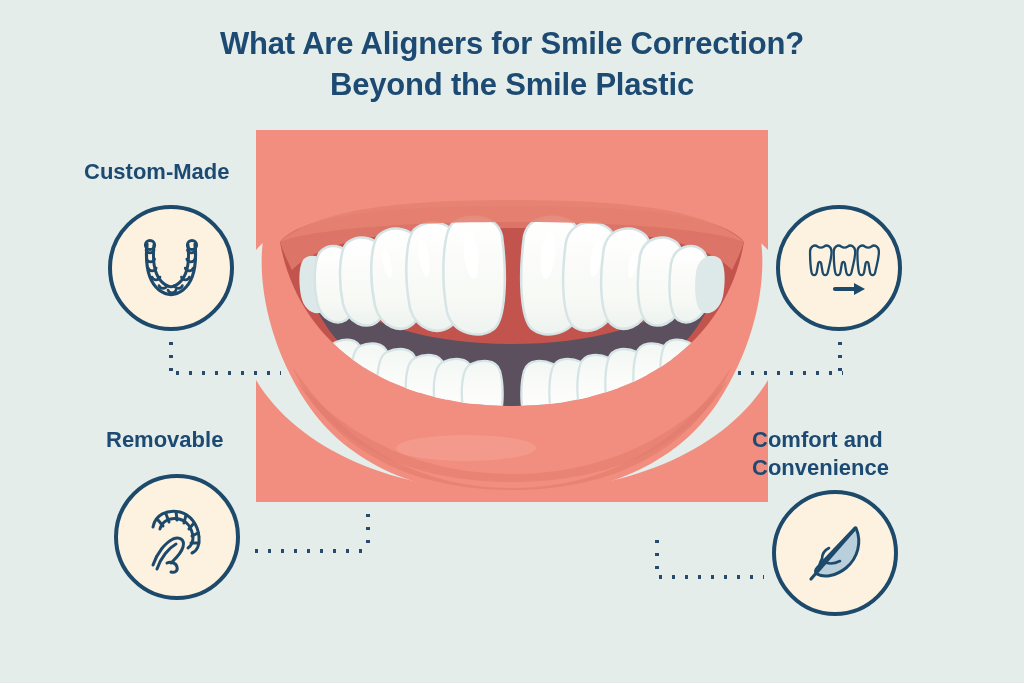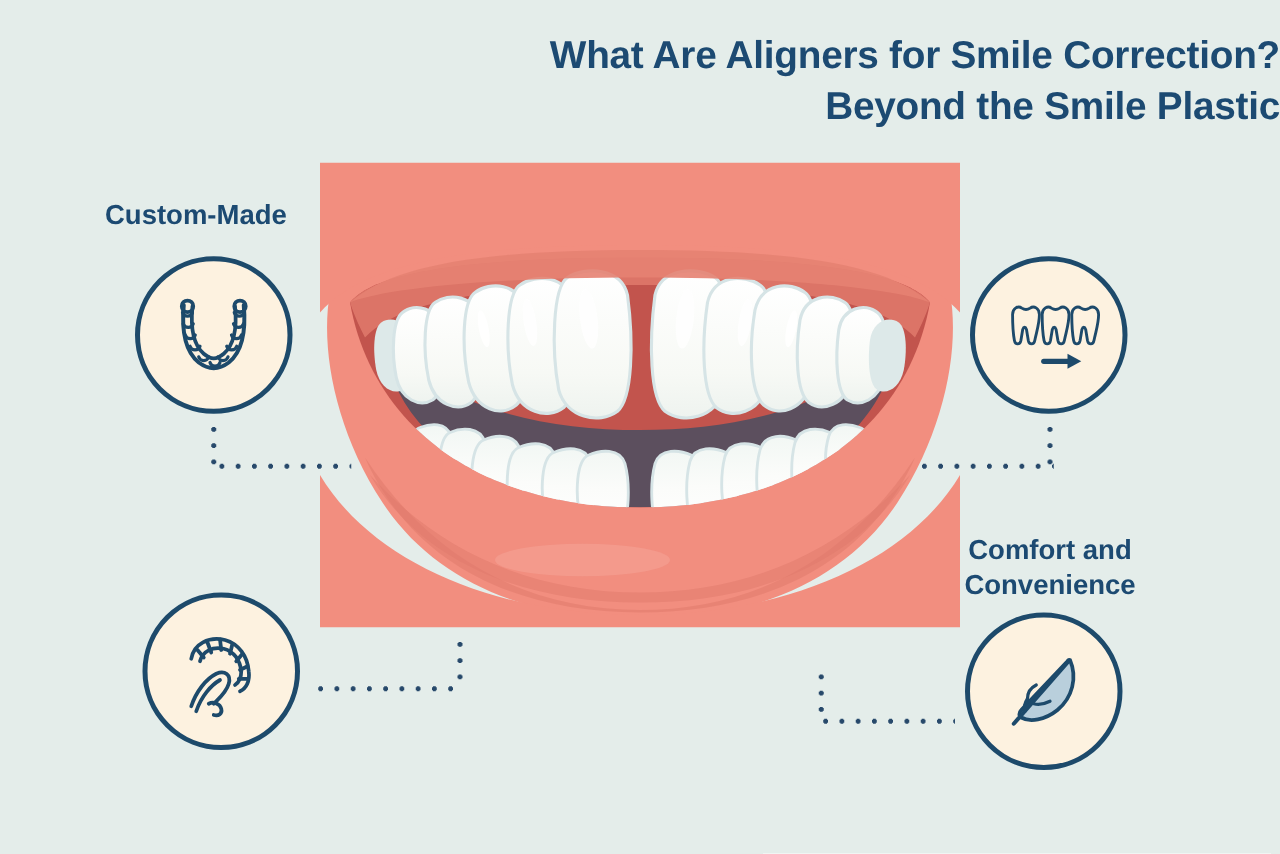--- a/index.html
+++ b/index.html
@@ -16,42 +16,42 @@
     overflow: hidden;
     font-family: "Liberation Sans", "DejaVu Sans", sans-serif;
   }
 
   
   #title-block {
     position: absolute;
     top: 26px;
     left: 0;
     width: 1024px;
-    text-align: right;
+    text-align: center;
     line-height: 1.18;
     color: #1c4a72;
     font-weight: bold;
     letter-spacing: -0.2px;
   }
   #title-line-1 { font-size: 31px; display: block; }
   #title-line-2 { font-size: 31px; display: block; margin-top: 4px; }
 
   
   .feature-label {
     position: absolute;
     color: #1c4a72;
     font-size: 22px;
     font-weight: bold;
     line-height: 1.26;
     white-space: pre-line;
   }
   #label-custom-made      { left: 84px;  top: 158px; }
   #label-gradual          { left: 696px; top: 158px; }
   #label-removable        { left: 106px; top: 426px; }
-  #label-comfort          { left: 752px; top: 426px; text-align: center; width: 176px; }
+  #label-comfort          { left: 752px; top: 426px; width: 176px; }
 
   
   .icon-circle {
     position: absolute;
     border-radius: 50%;
     background: #fdf2e0;
     border: 4px solid #1d4a6b;
     box-sizing: border-box;
     display: flex;
     align-items: center;
@@ -291,20 +291,21 @@
                  L 24,56 C 23,61 18,61 17,56 C 15,46 15,38 15,28 Z" transform="scale(0.74) translate(68,8)"></path>
       </g>
 
       <g>
         <line x1="39" y1="64" x2="60" y2="64" stroke="#1d4a6b" stroke-width="4.2" stroke-linecap="round"></line>
         <path d="M 58,58 L 69,64 L 58,70 Z" fill="#1d4a6b"></path>
       </g>
     </svg>
   </div>
 
+  <div id="label-removable" class="feature-label">Removable</div>
   <div id="circle-removable" class="icon-circle">
     <svg id="icon-hand-tray" width="88" height="88" viewBox="0 0 88 88">
       <g fill="none" stroke="#1d4a6b" stroke-width="3" stroke-linecap="round" stroke-linejoin="round">
 
         <path d="M 20,34 C 22,22 34,16 47,19 C 58,22 65,32 66,44 C 67,52 64,58 59,60"></path>
         <path d="M 27,36 C 29,28 37,24 46,26 C 54,28 59,35 60,44 C 60,49 58,53 55,55"></path>
 
         <path d="M 25,27 L 30,33"></path>
         <path d="M 33,21 L 36,29"></path>
         <path d="M 43,18.6 L 44,27"></path>

